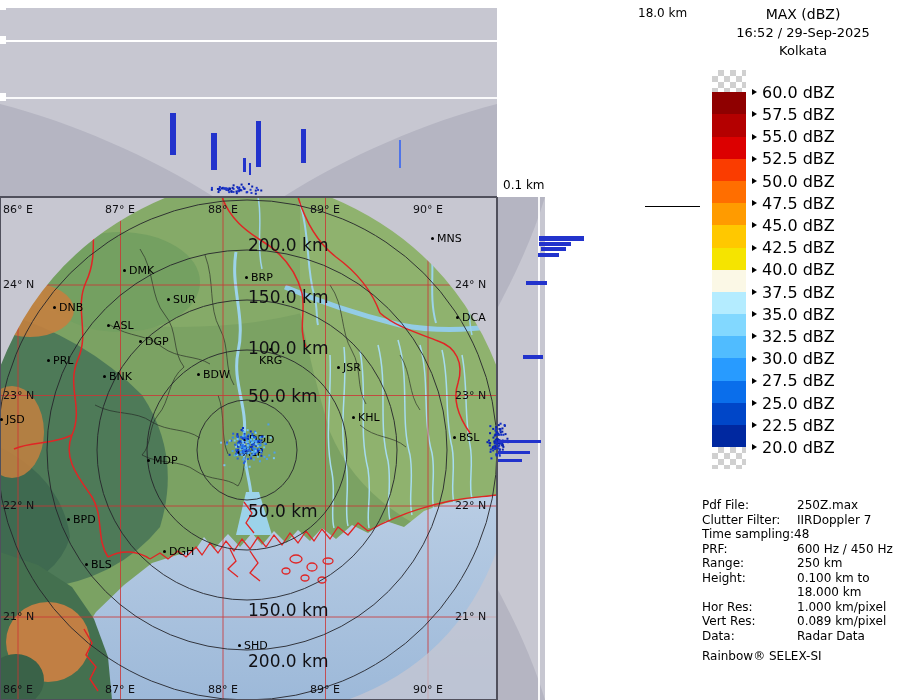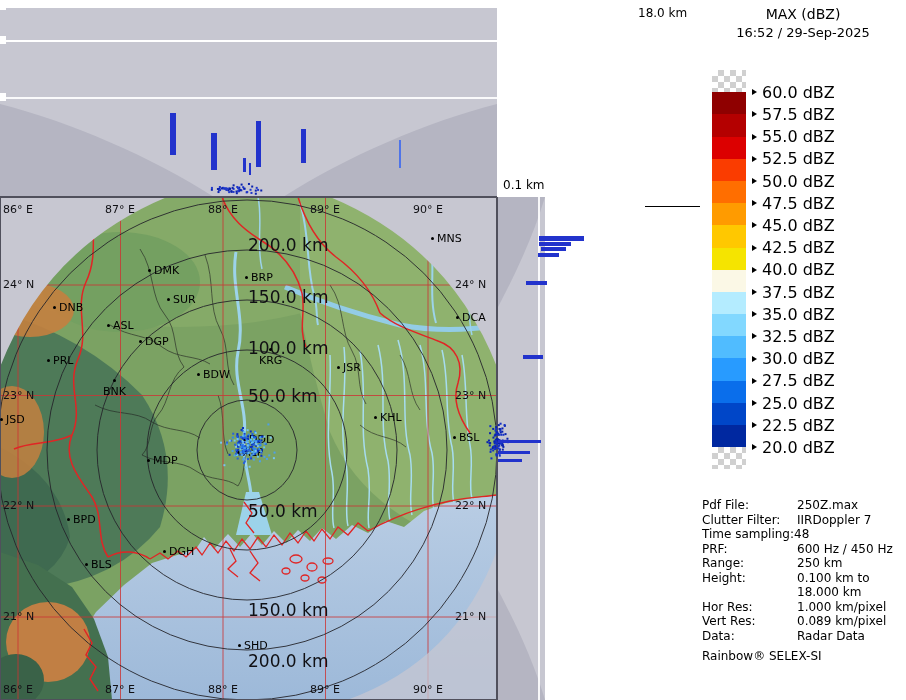--- a/index.html
+++ b/index.html
@@ -188,21 +188,21 @@
       <div class="grid-label" style="left: 3px; top: 302px;">22° N</div>
       <div class="grid-label" style="left: 3px; top: 413px;">21° N</div>
       <div class="grid-label" style="left: 455px; top: 81px;">24° N</div>
       <div class="grid-label" style="left: 455px; top: 192px;">23° N</div>
       <div class="grid-label" style="left: 455px; top: 302px;">22° N</div>
       <div class="grid-label" style="left: 455px; top: 413px;">21° N</div>
       <div class="city" style="left: 431px; top: 35px;">
         <span class="city-dot"></span>
         <span class="city-name">MNS</span>
       </div>
-      <div class="city" style="left: 123px; top: 67px; margin-left: 25px;">
+      <div class="city" style="left: 123px; top: 67px;">
         <span class="city-dot"></span>
         <span class="city-name">DMK</span>
       </div>
       <div class="city" style="left: 245px; top: 74px;">
         <span class="city-dot"></span>
         <span class="city-name">BRP</span>
       </div>
       <div class="city" style="left: 167px; top: 96px;">
         <span class="city-dot"></span>
         <span class="city-name">SUR</span>
@@ -216,41 +216,41 @@
         <span class="city-name">ASL</span>
       </div>
       <div class="city" style="left: 139px; top: 138px;">
         <span class="city-dot"></span>
         <span class="city-name">DGP</span>
       </div>
       <div class="city" style="left: 47px; top: 157px;">
         <span class="city-dot"></span>
         <span class="city-name">PRL</span>
       </div>
-      <div class="city" style="left: 103px; top: 182px; flex-direction: column;">
+      <div class="city" style="left: 103px; top: 173px;">
         <span class="city-dot"></span>
         <span class="city-name">BNK</span>
       </div>
       <div class="city" style="left: 259px; top: 151px; flex-direction: column;">
         <span class="city-dot"></span>
         <span class="city-name">KRG</span>
       </div>
       <div class="city" style="left: 197px; top: 171px;">
         <span class="city-dot"></span>
         <span class="city-name">BDW</span>
       </div>
       <div class="city" style="left: 456px; top: 114px;">
         <span class="city-dot"></span>
         <span class="city-name">DCA</span>
       </div>
       <div class="city" style="left: 337px; top: 164px;">
         <span class="city-dot"></span>
         <span class="city-name">JSR</span>
       </div>
-      <div class="city" style="left: 374px; top: 214px;">
+      <div class="city" style="left: 352px; top: 214px;">
         <span class="city-dot"></span>
         <span class="city-name">KHL</span>
       </div>
       <div class="city" style="left: 453px; top: 234px;">
         <span class="city-dot"></span>
         <span class="city-name">BSL</span>
       </div>
       <div class="city" style="left: 0px; top: 216px;">
         <span class="city-dot"></span>
         <span class="city-name">JSD</span>
@@ -286,20 +286,21 @@
     </div>
 </div>
 
 <div id="axis-top-label">18.0 km</div>
 <div id="axis-bottom-label">0.1 km</div>
 <div id="axis-tick-line"></div>
 
 <div id="legend">
   <div class="leg-t1">MAX (dBZ)</div>
   <div class="leg-t2">16:52 / 29-Sep-2025</div>
+  <div class="leg-t3">Kolkata</div>
   <div id="legend-colorbar">
       <div class="leg-cell checker"></div>
       <div class="leg-cell" style="background: rgb(143, 0, 0);"></div>
       <div class="leg-cell" style="background: rgb(180, 0, 0);"></div>
       <div class="leg-cell" style="background: rgb(220, 0, 0);"></div>
       <div class="leg-cell" style="background: rgb(250, 60, 0);"></div>
       <div class="leg-cell" style="background: rgb(255, 110, 0);"></div>
       <div class="leg-cell" style="background: rgb(255, 155, 0);"></div>
       <div class="leg-cell" style="background: rgb(255, 200, 0);"></div>
       <div class="leg-cell" style="background: rgb(245, 228, 0);"></div>

